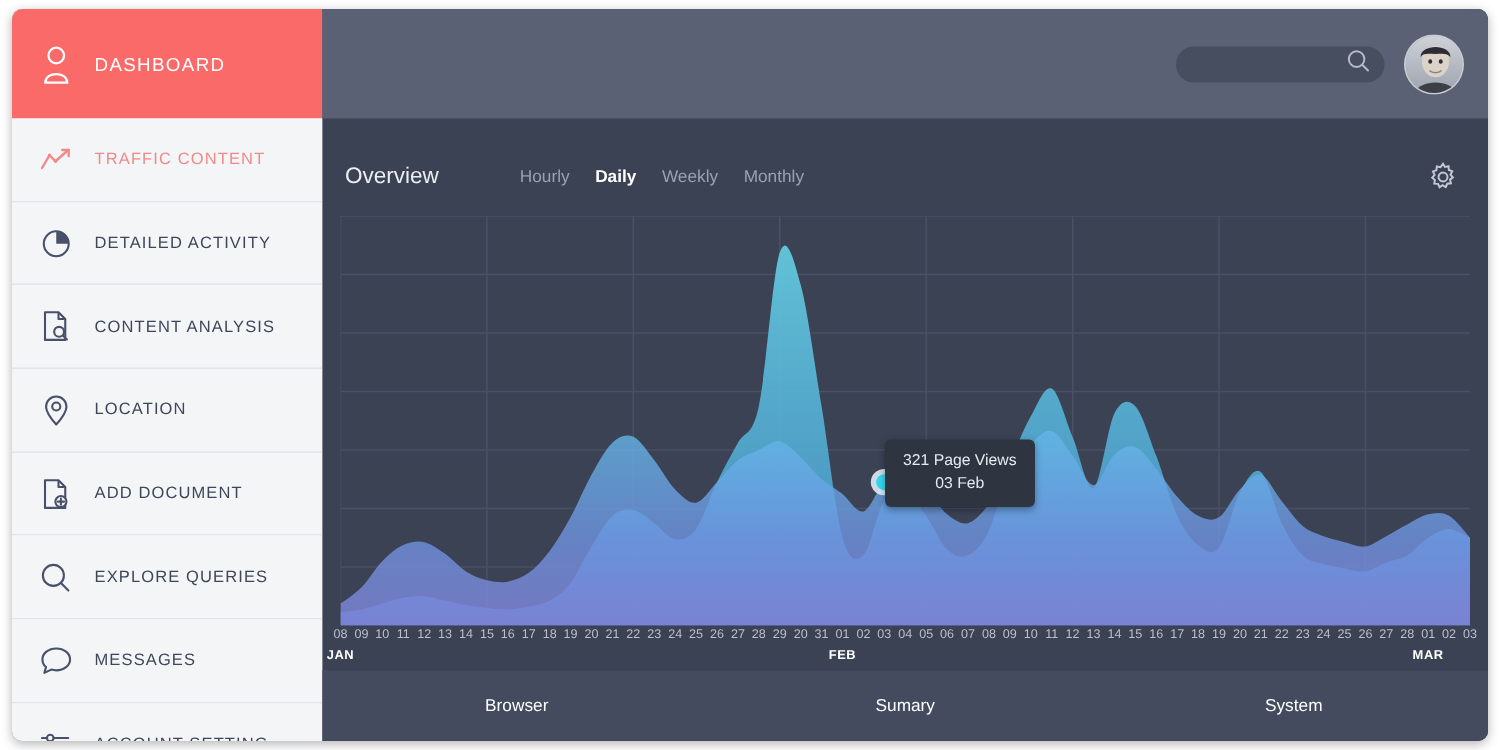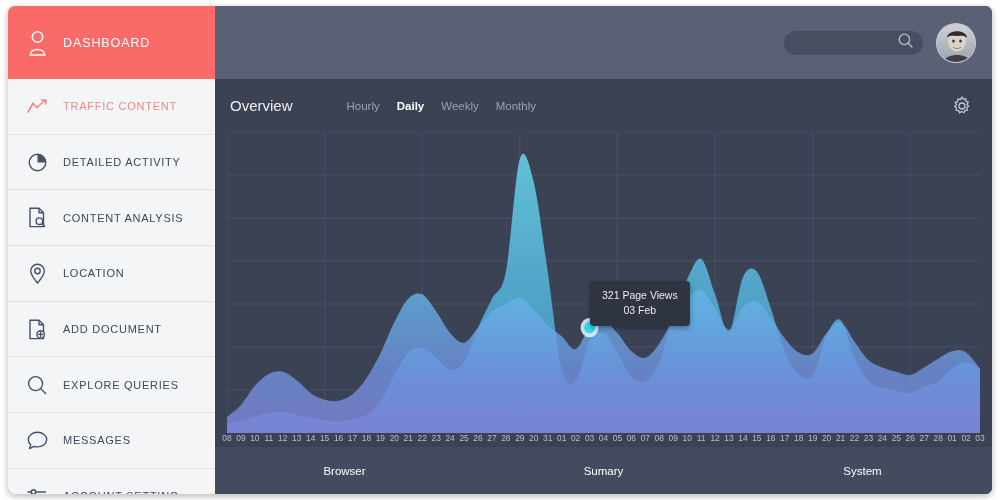--- a/index.html
+++ b/index.html
@@ -78,20 +78,21 @@
     width:40px; height:40px; border-radius:50%;
     background:#b9bcc4; overflow:hidden;
     position:relative; flex:0 0 40px;
     border:1px solid rgba(255,255,255,.25);
   }
 
   .panel-head {
     height:53px; flex:0 0 53px;
     display:flex; align-items:center;
     padding:0 20px 0 15px;
+    margin-top:12px;
   }
   .panel-title { color:#eceef2; font-size:15px; margin-right:54px; }
   .tabs { display:flex; align-items:flex-end; gap:17px; flex:1 1 auto; }
   .tab { color:#9aa1b2; font-size:11.5px; }
   .tab.active { color:#ffffff; font-weight:bold; }
   .gear { width:20px; height:20px; flex:0 0 20px; }
 
   .chart-wrap { flex:1 1 auto; position:relative; padding:0 12px 0 12px; min-height:0; }
   .chart { position:relative; width:100%; height:100%; }
   .chart svg { display:block; width:100%; height:100%; }
@@ -388,20 +389,25 @@
         <span class="tick" style="left: 85.1852%;">23</span>
         <span class="tick" style="left: 87.037%;">24</span>
         <span class="tick" style="left: 88.8889%;">25</span>
         <span class="tick" style="left: 90.7407%;">26</span>
         <span class="tick" style="left: 92.5926%;">27</span>
         <span class="tick" style="left: 94.4444%;">28</span>
         <span class="tick" style="left: 96.2963%;">01</span>
         <span class="tick" style="left: 98.1481%;">02</span>
         <span class="tick" style="left: 100%;">03</span>
       </div>
+    <div class="months" id="x-months">
+        <span class="m" style="left: 0%;">JAN</span>
+        <span class="m" style="left: 44.4444%;">FEB</span>
+        <span class="m" style="left: 96.2963%;">MAR</span>
+      </div>
 
     <footer class="footer">
       <span class="cell">Browser</span>
       <span class="cell">Sumary</span>
       <span class="cell">System</span>
     </footer>
 
   </section>
 </div>
 

